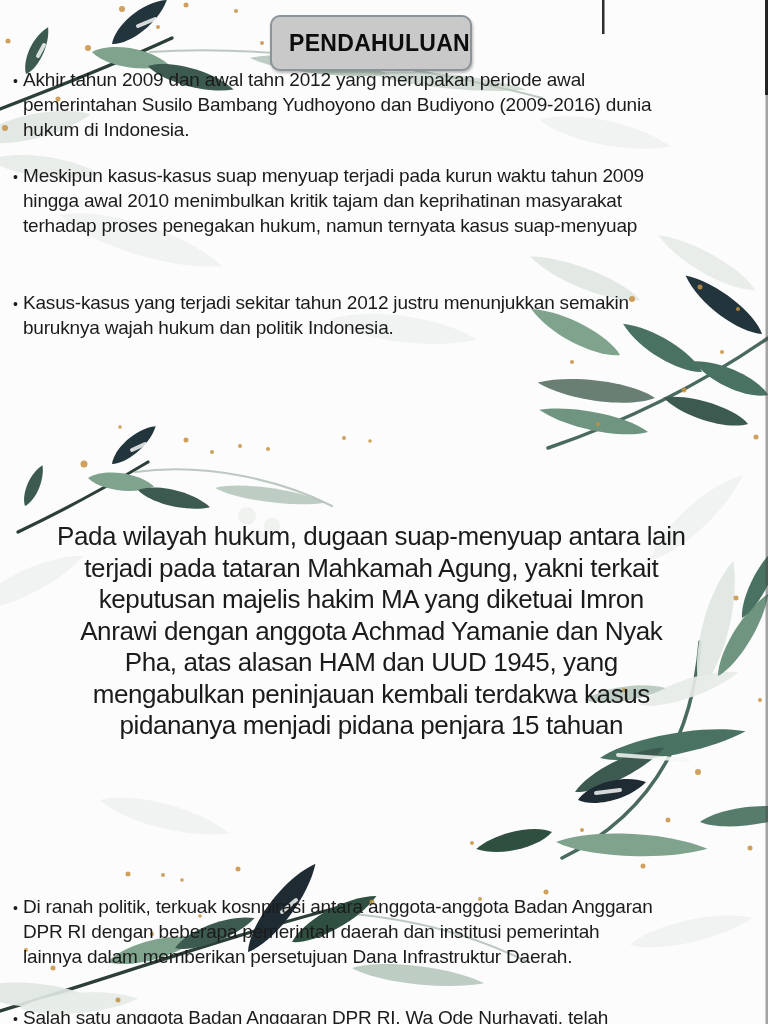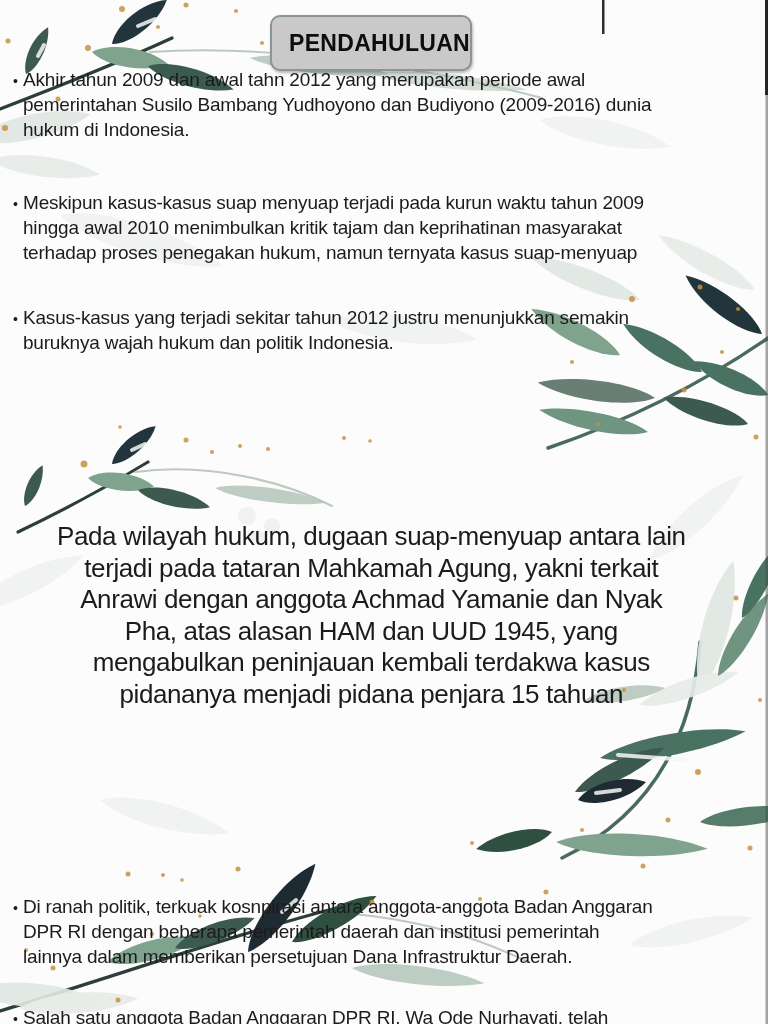--- a/index.html
+++ b/index.html
@@ -45,22 +45,22 @@
     font-size:23px;font-weight:700;color:#0d0d0d;letter-spacing:.3px;
   }
 
   .bullets{position:absolute;margin:0;padding:0;list-style:none;z-index:1;color:#1b1b1b;}
   .bullets li{position:relative;padding-left:10px;}
   .bullets li::before{
     content:"\2022";position:absolute;left:0;top:2px;font-size:14px;color:#1b1b1b;
   }
   .bullets .line{white-space:nowrap;}
   .bullets.top{left:13px;top:67px;font-size:19px;line-height:25px;letter-spacing:-0.2px;}
-  .bullets.top li:nth-child(2){margin-top:48px;}
-  .bullets.top li:nth-child(3){margin-top:40px;}
+  .bullets.top li:nth-child(2){margin-top:21px;}
+  .bullets.top li:nth-child(3){margin-top:52px;}
   .bullets.bottom{left:13px;top:894px;font-size:19px;line-height:25px;letter-spacing:-0.2px;}
   .bullets.bottom li:nth-child(2){margin-top:36px;}
 
   .paragraph{
     position:absolute;left:57px;top:521px;z-index:1;color:#1b1b1b;
     font-size:26px;line-height:31.5px;letter-spacing:-0.4px;
   }
   .paragraph .line{white-space:nowrap;text-align:center;}
 </style>
 </head>
@@ -225,20 +225,21 @@
     </li>
     <li>
       <div class="line">Kasus-kasus yang terjadi sekitar tahun 2012 justru menunjukkan semakin</div>
       <div class="line">buruknya wajah hukum dan politik Indonesia.</div>
     </li>
   </ul>
 
   <div class="paragraph">
     <div class="line">Pada wilayah hukum, dugaan suap-menyuap antara lain</div>
     <div class="line">terjadi pada tataran Mahkamah Agung, yakni terkait</div>
+    <div class="line">keputusan majelis hakim MA yang diketuai Imron</div>
     <div class="line">Anrawi dengan anggota Achmad Yamanie dan Nyak</div>
     <div class="line">Pha, atas alasan HAM dan UUD 1945, yang</div>
     <div class="line">mengabulkan peninjauan kembali terdakwa kasus</div>
     <div class="line">pidananya menjadi pidana penjara 15 tahuan</div>
   </div>
 
   <ul class="bullets bottom">
     <li>
       <div class="line">Di ranah politik, terkuak kosnpirasi antara anggota-anggota Badan Anggaran</div>
       <div class="line">DPR RI dengan beberapa pemerintah daerah dan institusi pemerintah</div>

